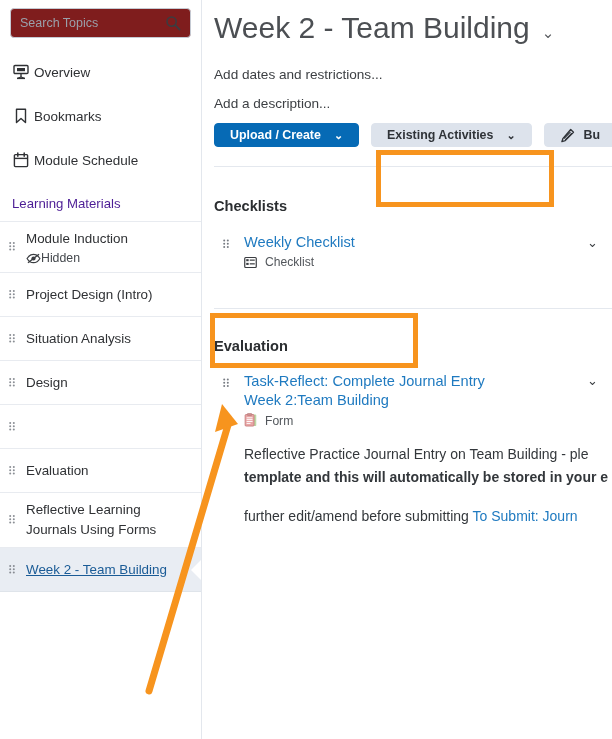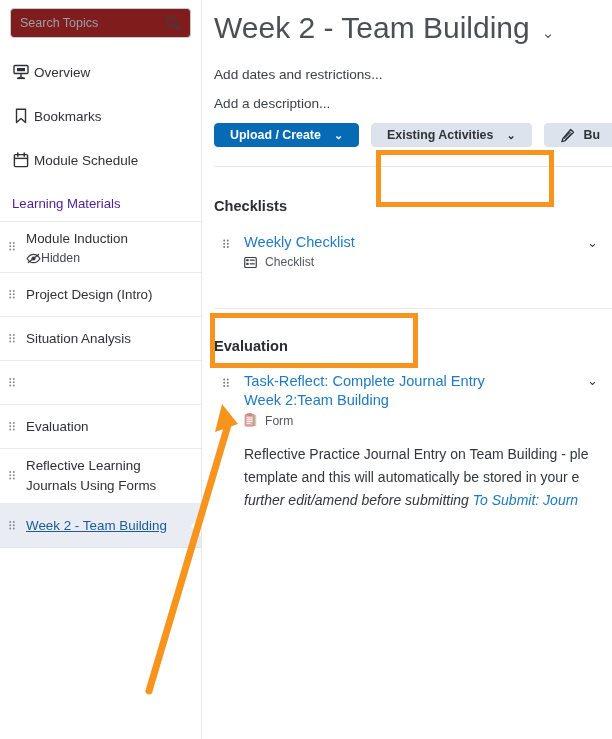--- a/index.html
+++ b/index.html
@@ -400,20 +400,37 @@
             <circle cx="2.2" cy="10.6" r="1"></circle>
                 <circle cx="5.8" cy="10.6" r="1"></circle>
               </g>
             </svg>
         </span>
         <div class="topic-body">
           <div class="topic-title">Situation Analysis</div>
         </div>
       </div>
 
+      <div class="topic-row">
+        <span class="grip">
+          <svg viewBox="0 0 8 16" width="8" height="16">
+              <g fill="#767b82">
+            <circle cx="2.2" cy="4" r="1"></circle>
+                <circle cx="5.8" cy="4" r="1"></circle>
+            <circle cx="2.2" cy="7.3" r="1"></circle>
+                <circle cx="5.8" cy="7.3" r="1"></circle>
+            <circle cx="2.2" cy="10.6" r="1"></circle>
+                <circle cx="5.8" cy="10.6" r="1"></circle>
+              </g>
+            </svg>
+        </span>
+        <div class="topic-body">
+          <div class="topic-title">Design</div>
+        </div>
+      </div>
 
       <div class="topic-row">
         <span class="grip">
           <svg viewBox="0 0 8 16" width="8" height="16">
               <g fill="#767b82">
             <circle cx="2.2" cy="4" r="1"></circle>
                 <circle cx="5.8" cy="4" r="1"></circle>
             <circle cx="2.2" cy="7.3" r="1"></circle>
                 <circle cx="5.8" cy="7.3" r="1"></circle>
             <circle cx="2.2" cy="10.6" r="1"></circle>
@@ -581,22 +598,22 @@
             </svg>
           </span>
           <span>Form</span>
         </div>
       </div>
       <div class="item-caret" style="padding-top:1px;">⌄</div>
     </div>
 
     <div style="padding-left:30px;margin-top:15px;">
       <div class="item-desc" style="padding-left:0;margin-top:0;">Reflective Practice Journal Entry on Team Building - ple</div>
-      <div class="item-desc" style="padding-left:0;margin-top:0;">template and this will automatically be stored in your e</div>
-      <div class="item-desc" style="padding-left:0;margin-top:0;font-style:italic;">
+      <div class="item-desc" style="padding-left:0;margin-top:0;font-weight:bold;">template and this will automatically be stored in your e</div>
+      <div class="item-desc" style="padding-left:0;margin-top:16px;">
         <span>further edit/amend before submitting </span><span class="inline-link">To Submit: Journ</span>
       </div>
     </div>
 
   </div>
 
   <div class="hl-box" style="left:376px; top:150px; width:178px; height:57px;"></div>
   <div class="hl-box" style="left:210px; top:313px; width:208px; height:55px;"></div>
 
   <svg id="arrow-svg" viewBox="0 0 612 739">

